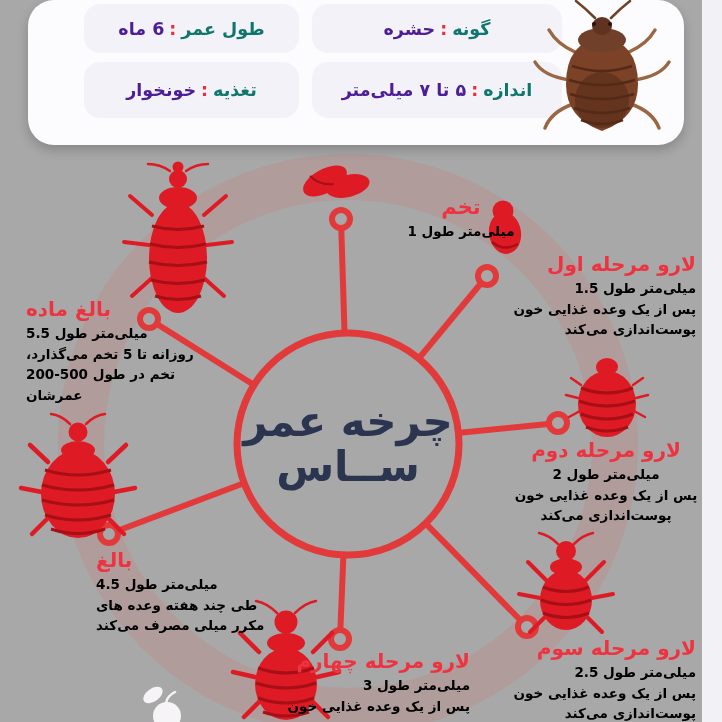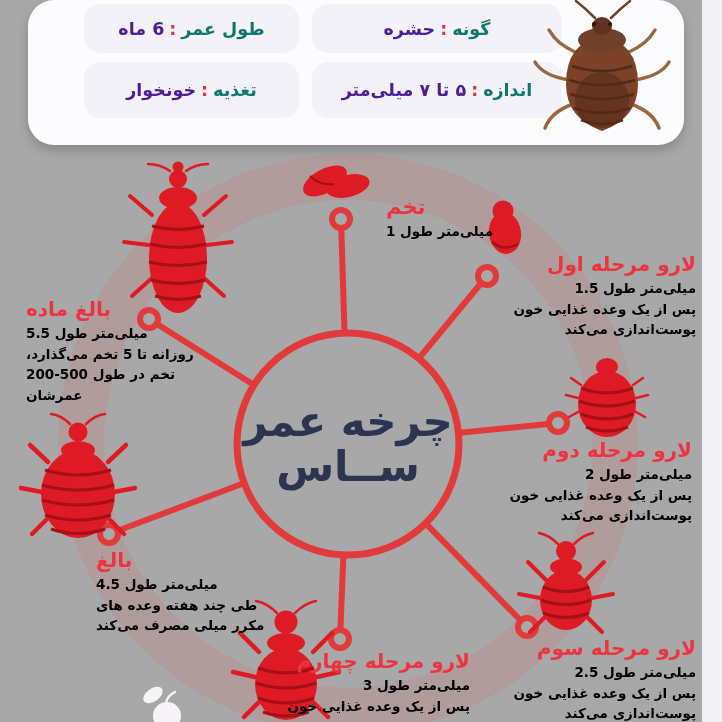--- a/index.html
+++ b/index.html
@@ -22,24 +22,24 @@
   
   #diagram-svg{position:absolute;left:0;top:0;width:722px;height:722px;pointer-events:none;}
   
   .center-title{position:absolute;left:238px;top:399px;width:220px;text-align:center;direction:rtl;
                 color:#2c3550;font-weight:800;font-size:42px;line-height:45px;letter-spacing:0;}
   
   .stage{position:absolute;direction:rtl;}
   .stage .name{color:#ee3340;font-weight:800;font-size:20px;line-height:27px;}
   .stage .line{color:#000000;font-weight:700;font-size:13.5px;line-height:20.5px;}
   .stage .line.num{direction:ltr;}
-  #stage-egg   {left:386px;top:194px;width:150px;text-align:left;}
+  #stage-egg   {left:386px;top:194px;width:150px;text-align:center;}
   #stage-egg .name{font-size:21px;}
   #stage-larva1{right:26px; top:251px;width:230px;text-align:right;}
-  #stage-larva2{right:30px; top:437px;width:200px;text-align:right;}
+  #stage-larva2{right:16px; top:437px;width:200px;text-align:center;}
   #stage-larva3{right:26px; top:635px;width:220px;text-align:right;}
   #stage-larva4{right:252px;top:648px;width:190px;text-align:right;}
   #stage-adult {left:96px;  top:547px;width:185px;text-align:left;}
   #stage-female{left:26px;  top:296px;width:190px;text-align:left;}
 </style>
 </head>
 <body>
 
 <div id="app">
 

